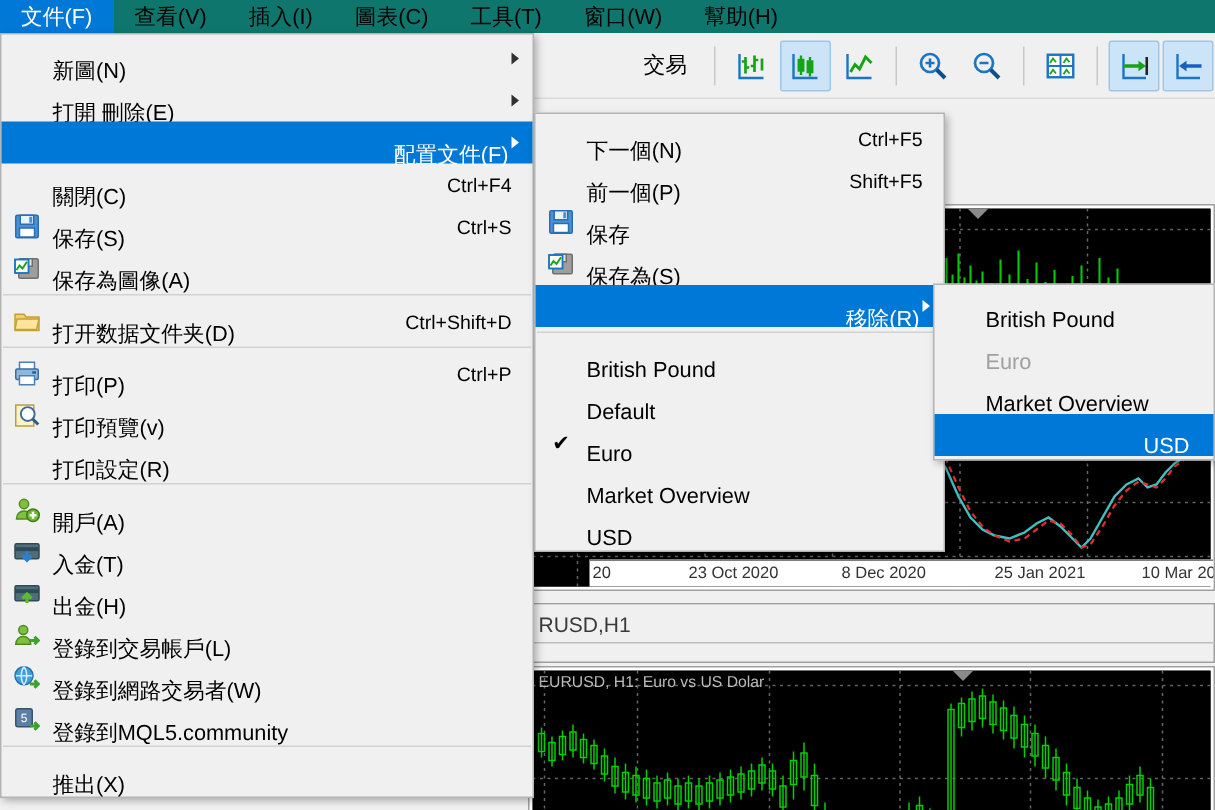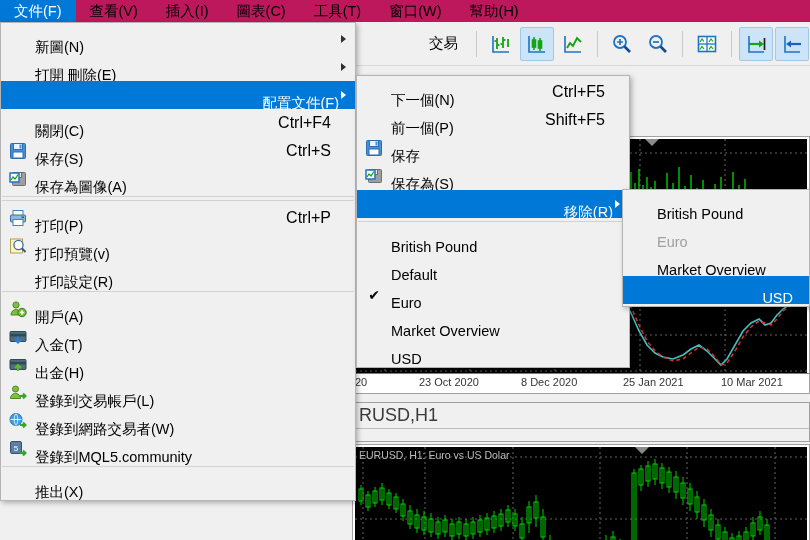--- a/index.html
+++ b/index.html
@@ -13,21 +13,21 @@
   #app {
     position: relative;
     width: 810px; height: 540px;
     background: #f0f0f0;
   }
 
   
   #menubar {
     position: absolute; left: 0; top: 0;
     width: 810px; height: 22px;
-    background: #be185d;
+    background: #0f766e;
     display: flex;
     align-items: stretch;
     font-size: 14.5px;
     z-index: 40;
   }
   .menubar-item {
     display: flex; align-items: center;
     padding: 0 14px;
     color: #000;
     white-space: nowrap;
@@ -100,21 +100,21 @@
     font-size: 10.5px; color: #b9b9b9;
     white-space: nowrap; z-index: 3;
     font-family: "Liberation Sans", sans-serif;
   }
   .pane-titlebar {
     position: absolute; left: 0; right: 0; top: 0;
     height: 26px; background: #f0f0f0;
     border-bottom: 1px solid #bdbdbd;
     display: flex; align-items: center;
     padding-left: 6px;
-    font-size: 18px; color: #3a3a3a;
+    font-size: 14px; color: #3a3a3a;
   }
   .axis-labels {
     position: absolute; left: 0; right: 0;
     height: 18px;
     background: #ffffff;
     border-top: 1px solid #808080;
     font-size: 11px; color: #333;
   }
   .axis-labels span {
     position: absolute; top: 2px; white-space: nowrap;
@@ -152,21 +152,21 @@
   .mi-icon {
     width: 34px; min-width: 34px; height: 26px;
     display: flex; align-items: center; justify-content: center;
   }
   .mi-check {
     width: 34px; min-width: 34px;
     text-align: center; font-size: 14px;
   }
   .mi-label { flex: 1 1 auto; padding-right: 16px; margin-top: 16px; }
   .mi-accel {
-    padding-right: 24px; color: inherit; font-size: 16px;
+    padding-right: 14px; color: inherit; font-size: 13px;
   }
   .mi-arrow {
     position: absolute; right: 9px; top: 50%;
     margin-top: -4px;
     width: 0; height: 0;
     border-top: 4px solid transparent;
     border-bottom: 4px solid transparent;
     border-left: 5px solid #303030;
   }
   .menu-row.sel .mi-arrow { border-left-color: #ffffff; }
@@ -258,21 +258,21 @@
             <line x1="378" y1="118" x2="378" y2="109"></line>
           </g>
 
           <polyline fill="none" stroke="#40c0c0" stroke-width="1.6" points="4,212 16,196 28,176 40,160 52,152 62,150 72,158 82,176 92,196 102,214 110,222 118,212 128,192 140,172 152,156 162,150 172,152 182,158 192,172 200,186 208,200 216,210 224,196 232,176 242,158 252,150 260,152 268,160 276,174 284,192 292,206 300,214 308,218 318,220 328,216 336,210 344,206 352,212 360,220 366,226 372,220 380,206 388,192 396,184 404,180 410,186 416,184 422,176 428,170 434,166"></polyline>
 
           <polyline fill="none" stroke="#e03030" stroke-width="1.5" stroke-dasharray="4,3" points="4,218 16,204 28,186 40,168 52,156 62,150 72,154 82,170 92,190 102,208 110,218 118,214 128,198 140,180 152,162 162,152 172,150 182,154 192,166 200,180 208,194 216,206 224,202 232,184 242,164 252,152 260,150 268,156 276,168 284,186 292,202 300,212 308,218 318,222 328,220 336,214 344,208 352,210 360,218 366,226 372,224 380,212 388,198 396,188 404,182 410,184 416,186 422,180 428,172 434,168"></polyline>
         </svg>
         <div class="chart-marker" style="left:290px; top:0px;"></div>
       </div>
 
-      <div class="axis-labels" style="bottom:2px;">
+      <div class="axis-labels" style="bottom:2px;margin-left:40px;">
         <span style="left:2px;">20</span>
         <span style="left:66px;">23 Oct 2020</span>
         <span style="left:168px;">8 Dec 2020</span>
         <span style="left:270px;text-align:center;">25 Jan 2021</span>
         <span style="left:368px;">10 Mar 2021</span>
       </div>
     </div>
 
     <div class="chart-window" style="left:0px; top:336px; width:458px; height:40px; background:#f0f0f0;">
       <div class="pane-titlebar">
@@ -597,20 +597,30 @@
             <rect x="3.5" y="2.5" width="13" height="13" rx="1" fill="#9e9e9e" stroke="#6f6f6f"></rect>
             <rect x="5.5" y="2.5" width="7" height="5" fill="#e6e6e6" stroke="#6f6f6f"></rect>
             <rect x="1" y="3" width="9" height="9" fill="#ffffff" stroke="#1b74c4"></rect>
             <polyline points="2,10 4,7 6,9 9,4.5" fill="none" stroke="#16a416" stroke-width="1.3"></polyline>
             <rect x="1" y="3" width="9" height="9" fill="none" stroke="#1b74c4"></rect>
           </svg>
         </span>
         <span class="mi-label">保存為圖像(A)</span>
       </div>
       <div class="menu-sep"></div>
+      <div class="menu-row">
+        <span class="mi-icon">
+          <svg class="ic" width="18" height="18" viewBox="0 0 18 18">
+            <path d="M1 4.5h6l1.4 1.8H17v9H1z" fill="#f4ce6a" stroke="#c79f38"></path>
+            <path d="M2.4 7.6H17l-1.6 7H1z" fill="#ffe49b" stroke="#c79f38"></path>
+          </svg>
+        </span>
+        <span class="mi-label">打开数据文件夹(D)</span>
+        <span class="mi-accel">Ctrl+Shift+D</span>
+      </div>
       <div class="menu-sep"></div>
       <div class="menu-row">
         <span class="mi-icon">
           <svg class="ic" width="18" height="18" viewBox="0 0 18 18">
             <rect x="4" y="1.5" width="10" height="5" fill="#ffffff" stroke="#4a80b5"></rect>
             <rect x="1.5" y="6" width="15" height="7" rx="1" fill="#8fb8dd" stroke="#3a6c9e"></rect>
             <rect x="4" y="10.5" width="10" height="6" fill="#ffffff" stroke="#4a80b5"></rect>
             <rect x="12.5" y="7.5" width="2.5" height="1.6" fill="#2d5a86"></rect>
           </svg>
         </span>

